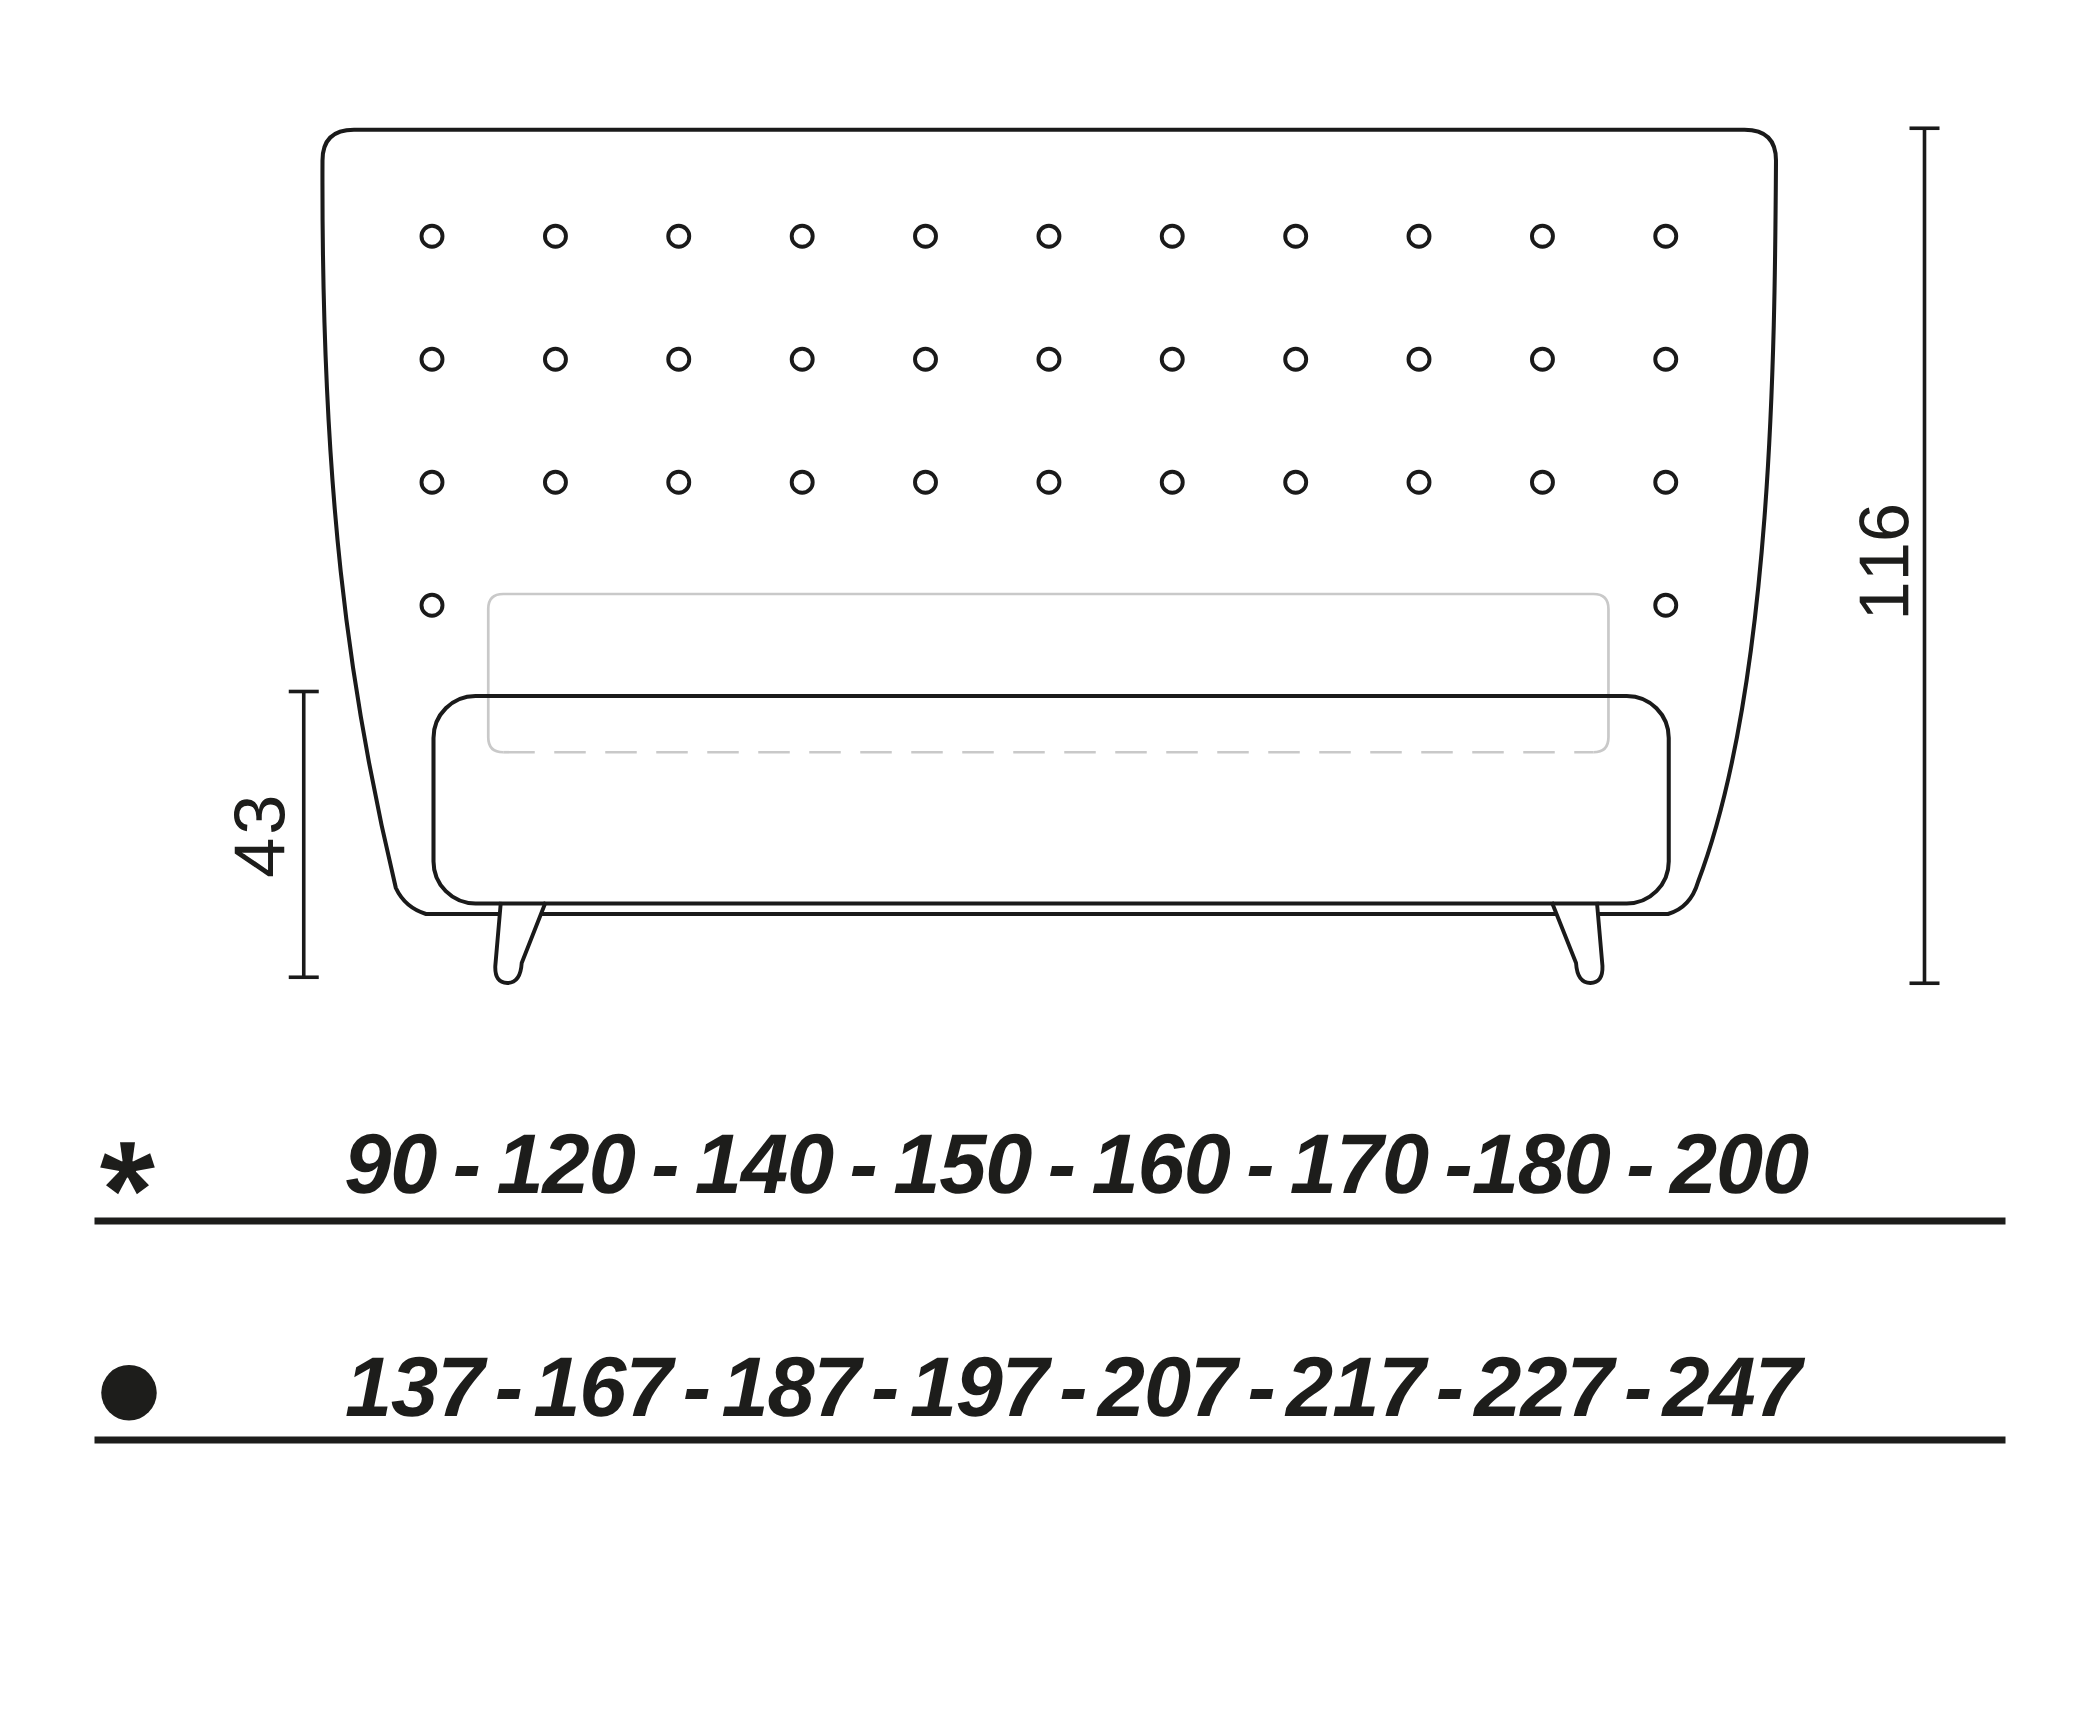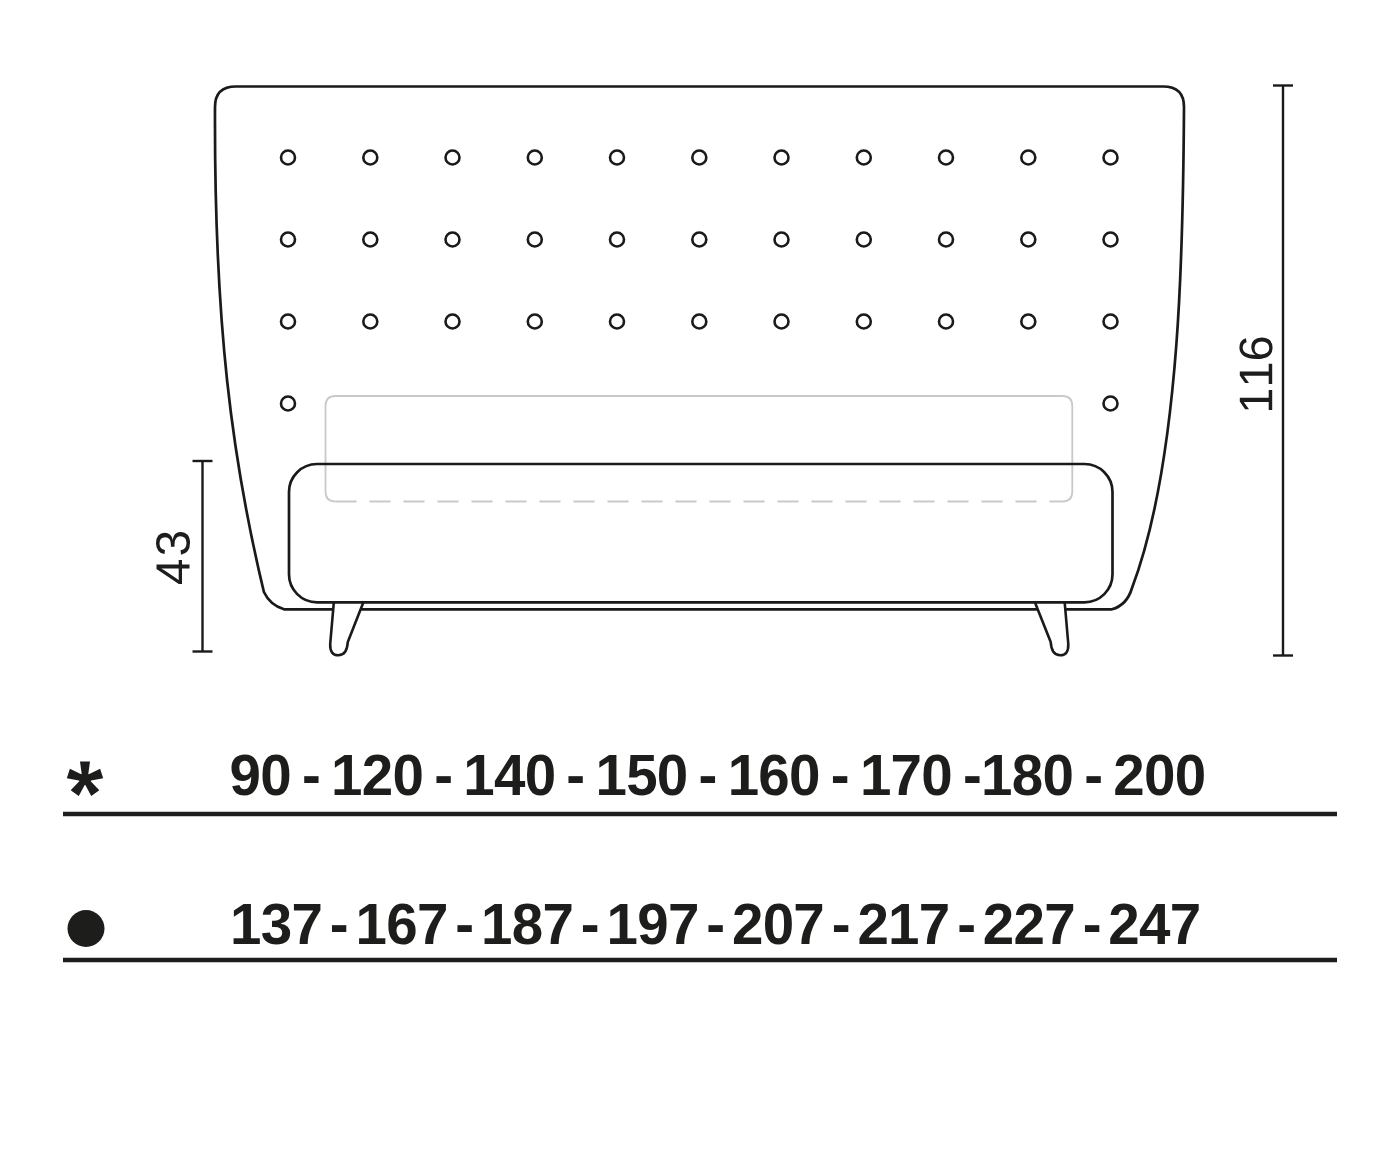--- a/index.html
+++ b/index.html
@@ -1,16 +1,16 @@
 <!DOCTYPE html>
 <html><head>
 <meta charset="utf-8">
 <style>
   html,body{margin:0;padding:0;background:#ffffff;}
-  .wrap{width:1400px;height:1154px;position:relative;background:#ffffff;}
+  .wrap{width:1400px;height:1154px;position:relative;background:#ffffff;font-style:italic;}
   svg{display:block;}
 </style>
 </head>
 <body>
 <div class="wrap">
 <svg width="1400" height="1154" viewBox="0 0 1400 1154">
 
   <rect x="0" y="0" width="1400" height="1154" fill="#ffffff"></rect>
 
   <path d="M 236 86.5

